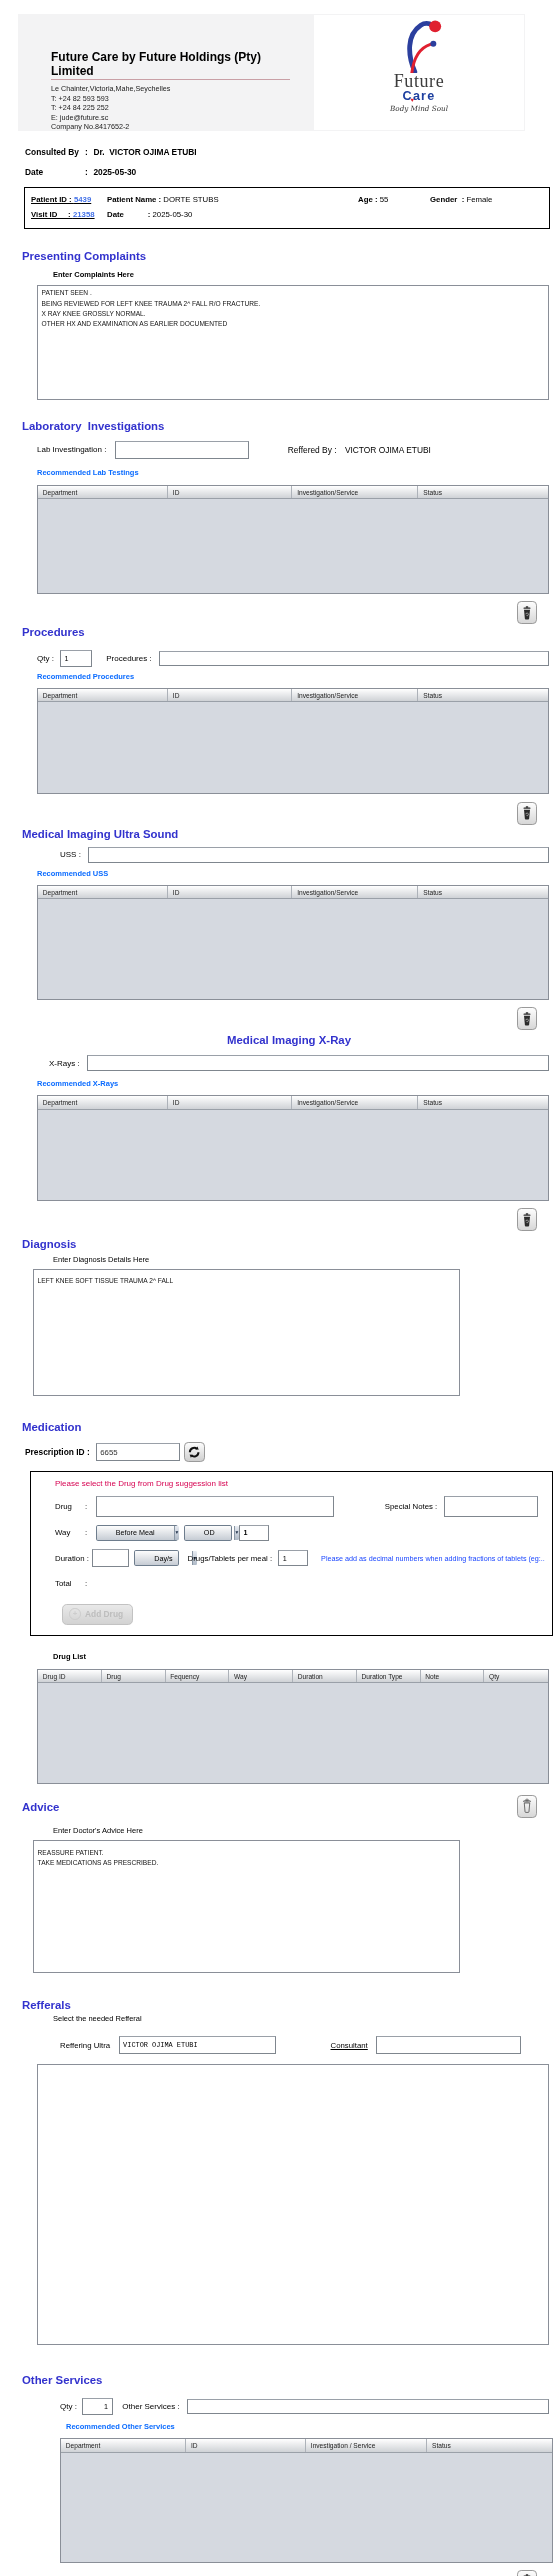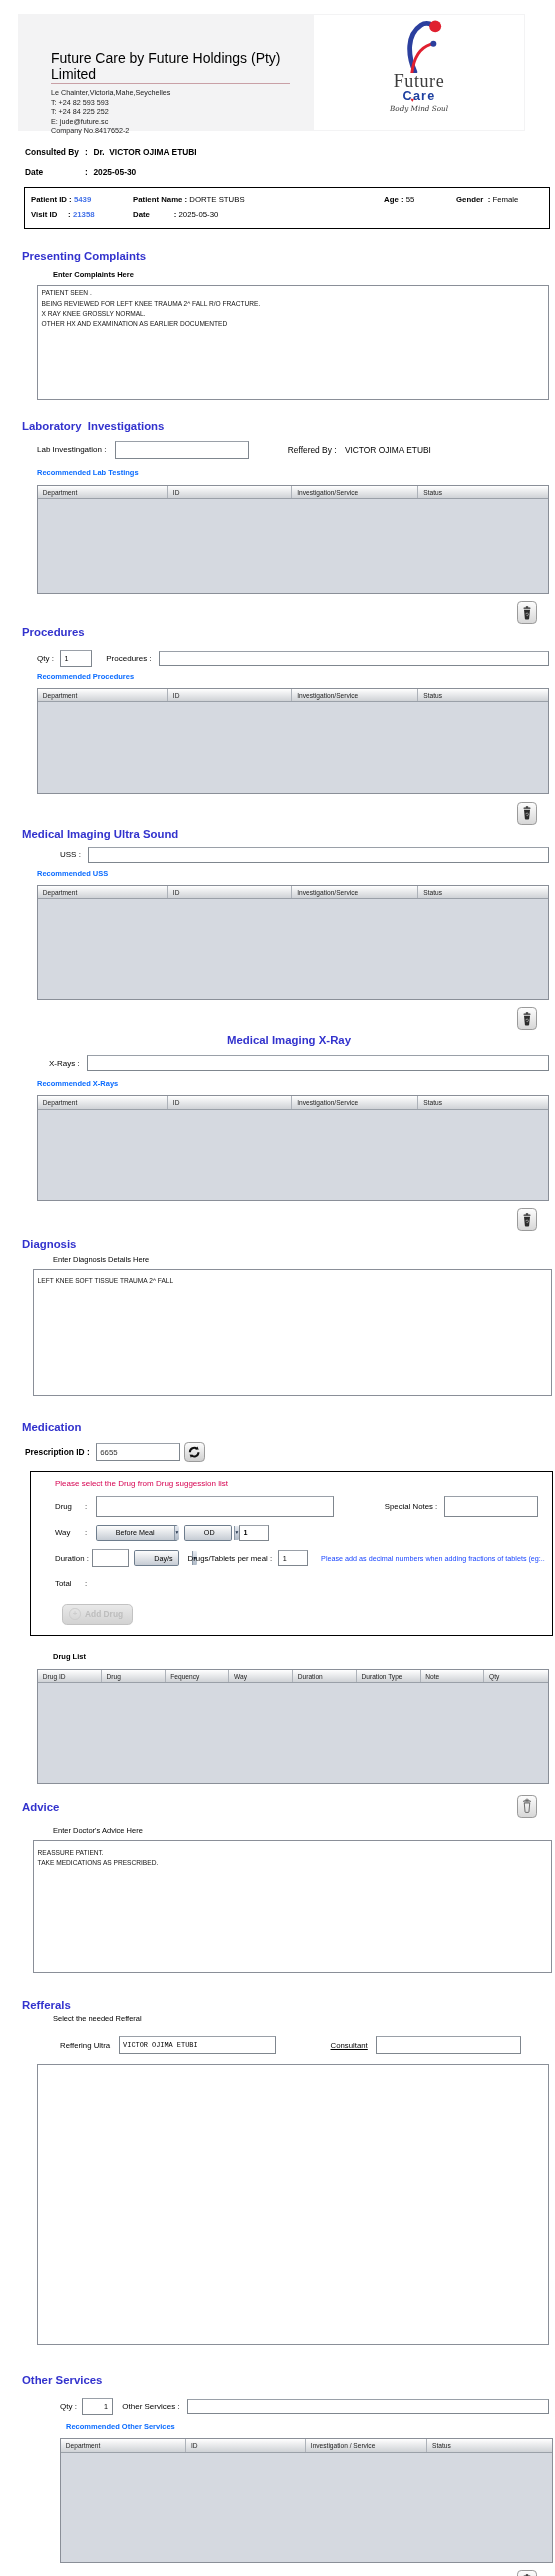--- a/index.html
+++ b/index.html
@@ -2,21 +2,21 @@
 <html style="font-size:9.6px"><head>
 <meta charset="utf-8">
 <style>
   html,body{margin:0;padding:0;background:#fff;}
   body{width:556px;font-family:"Liberation Sans",sans-serif;color:#000;}
   .page{width:556px;position:relative;overflow:hidden;}
 
   
   .letterhead{margin:13.7px 0 0 18px;width:507px;height:117px;background:#f3f3f4;position:relative;}
   .company-info{position:absolute;left:33px;top:36px;}
-  .company-name{font-size:14px;font-weight:normal;border-bottom:0.6px solid #c9a0a6;padding-bottom:1.8px;margin-bottom:3.6px;width:239px;}
+  .company-name{font-size:12px;font-weight:bold;border-bottom:0.6px solid #c9a0a6;padding-bottom:1.8px;margin-bottom:3.6px;width:239px;}
   .company-line{font-size:7.2px;line-height:9.6px;color:#1a1a1a;}
   .logo-box{position:absolute;left:296px;top:1.2px;width:210px;height:115px;background:#fff;text-align:center;}
   .logo-mark{display:block;margin:3.6px auto 0 auto;}
   .logo-future{font-family:"Liberation Serif",serif;font-size:18px;color:#3c3c3c;line-height:16.7px;letter-spacing:0.6px;}
   .logo-care{position:relative;display:inline-block;font-size:12.6px;font-weight:bold;color:#1d3f9f;line-height:13px;letter-spacing:1.2px;}
   .logo-heart{position:absolute;left:7.8px;top:3.6px;font-size:6px;color:#e02030;}
   .logo-tagline{font-family:"DejaVu Serif",serif;font-style:italic;font-size:7.2px;color:#333;margin-top:1.2px;}
 
   
   .consult{margin:16.7px 0 0 25px;font-size:8.4px;font-weight:bold;}
@@ -25,30 +25,30 @@
   .consult-colon{width:8.4px;}
   .consult-value{white-space:pre-wrap;}
 
   
   .patient-box{margin:6px 0 0 24px;width:526px;box-sizing:border-box;border:1.2px solid #000;padding:4.8px 6px 3.6px 6px;}
   .p-row{display:flex;margin:2.4px 0 6px 0;font-size:7.8px;}
   .p-pair{display:flex;}
   .p-label{font-weight:bold;white-space:pre;}
   .p-val{white-space:pre;}
   .p-val.blue{color:#4472e8;font-weight:bold;}
-  .w150{width:102px;} .w430{width:251px;} .w120{width:72px;}
+  .w150{width:76px;text-decoration:underline;} .w430{width:251px;} .w120{width:72px;}
 
   
   .sec-heading{margin:20.3px 0 0 22px;font-size:11.4px;font-weight:bold;color:#3232cd;white-space:pre-wrap;}
   .sub-label{margin:8.4px 0 0 37px;font-size:7.5px;padding-left:16px;}
   .sub-label.bold{font-weight:bold;}
   .rec-link{margin:9.6px 0 0 37px;font-size:7.5px;font-weight:bold;color:#0a6bff;cursor:pointer;display:inline-block;}
   .ta{display:block;margin:6px 0 0 37px;width:512px;box-sizing:border-box;border:0.6px solid #8a8f98;background:#fff;
       font-family:"Liberation Sans",sans-serif;font-size:6.6px;line-height:10.2px;padding:2.4px 3.6px;resize:none;color:#111;}
-  .ta.wide{margin-left:33px;width:519px;}
+  .ta.wide{margin-left:33px;width:427px;}
   .inv-table{margin:7.2px 0 0 37px;width:512px;border:0.6px solid #8a8f98;box-sizing:border-box;}
   .inv-head{display:flex;background:linear-gradient(#ffffff,#cfd2d6);border-bottom:0.6px solid #9aa0a8;}
   .inv-head .th{font-size:6.6px;color:#222;padding:3px 0 2.4px 4.8px;border-right:0.6px solid #adb2b9;box-sizing:border-box;white-space:nowrap;overflow:hidden;}
   .inv-head .th:last-child{border-right:none;}
   .c4-1{width:25.5%;} .c4-2{width:24.4%;} .c4-3{width:24.7%;} .c4-4{width:25.4%;}
   .c8{width:12.5%;}
   .inv-body{background:#d5d9e0;}
   .field-row{display:flex;align-items:center;margin-left:37px;margin-top:8.4px;font-size:8px;}
   .ti{box-sizing:border-box;border:0.6px solid #7f868e;border-top:1.2px solid #9aa0a8;background:#fff;height:15.5px;
       font-family:"Liberation Sans",sans-serif;font-size:7.2px;padding:1.2px 3.6px;}

